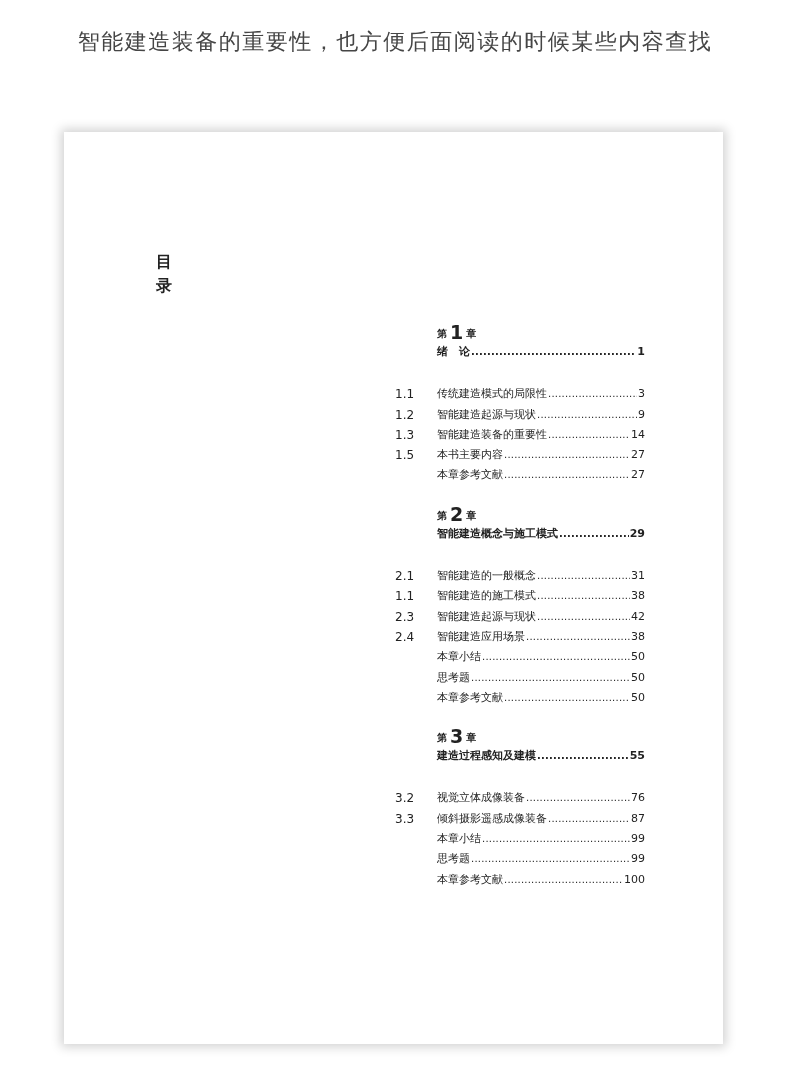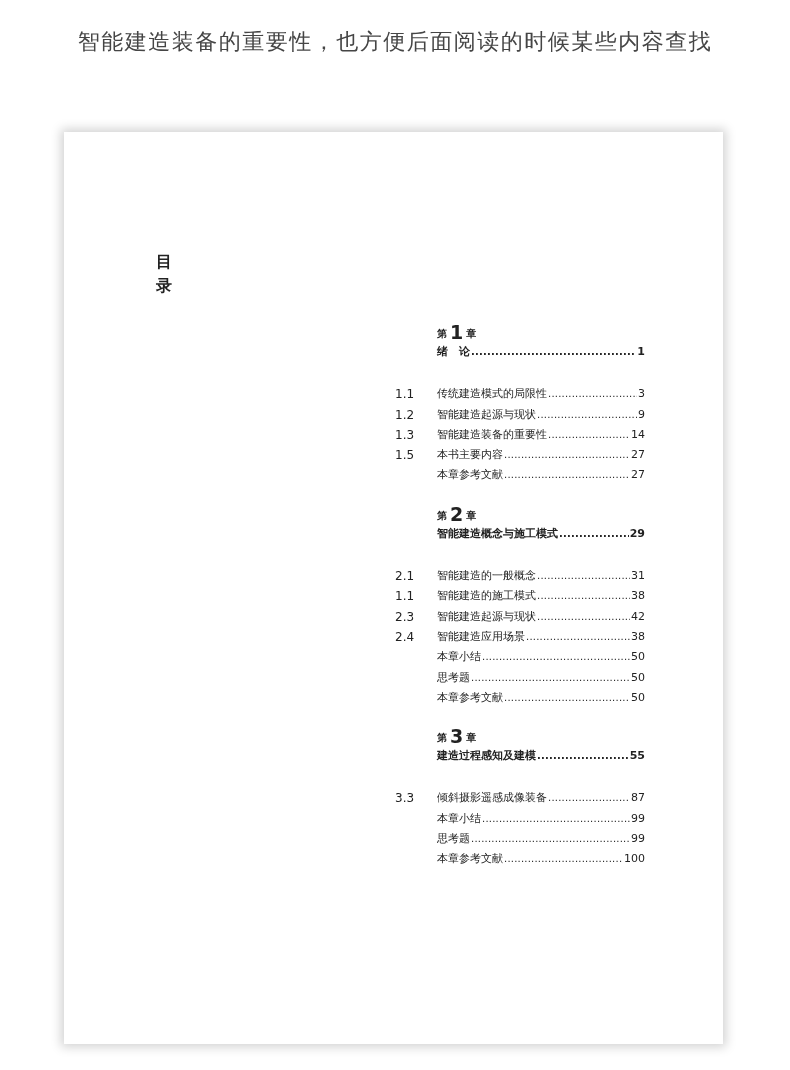--- a/index.html
+++ b/index.html
@@ -220,20 +220,26 @@
       <div class="chapter-head">
         <span>第</span><span class="num">3</span><span>章</span>
       </div>
       <div class="row title-row">
         <span class="sec"></span>
         <span class="name">建造过程感知及建模</span>
         <span class="dots"></span>
         <span class="pg">55</span>
       </div>
       <div class="row">
+        <span class="sec">3.2</span>
+        <span class="name">视觉立体成像装备</span>
+        <span class="dots"></span>
+        <span class="pg">76</span>
+      </div>
+      <div class="row">
         <span class="sec">3.3</span>
         <span class="name">倾斜摄影遥感成像装备</span>
         <span class="dots"></span>
         <span class="pg">87</span>
       </div>
       <div class="row">
         <span class="sec"></span>
         <span class="name">本章小结</span>
         <span class="dots"></span>
         <span class="pg">99</span>

